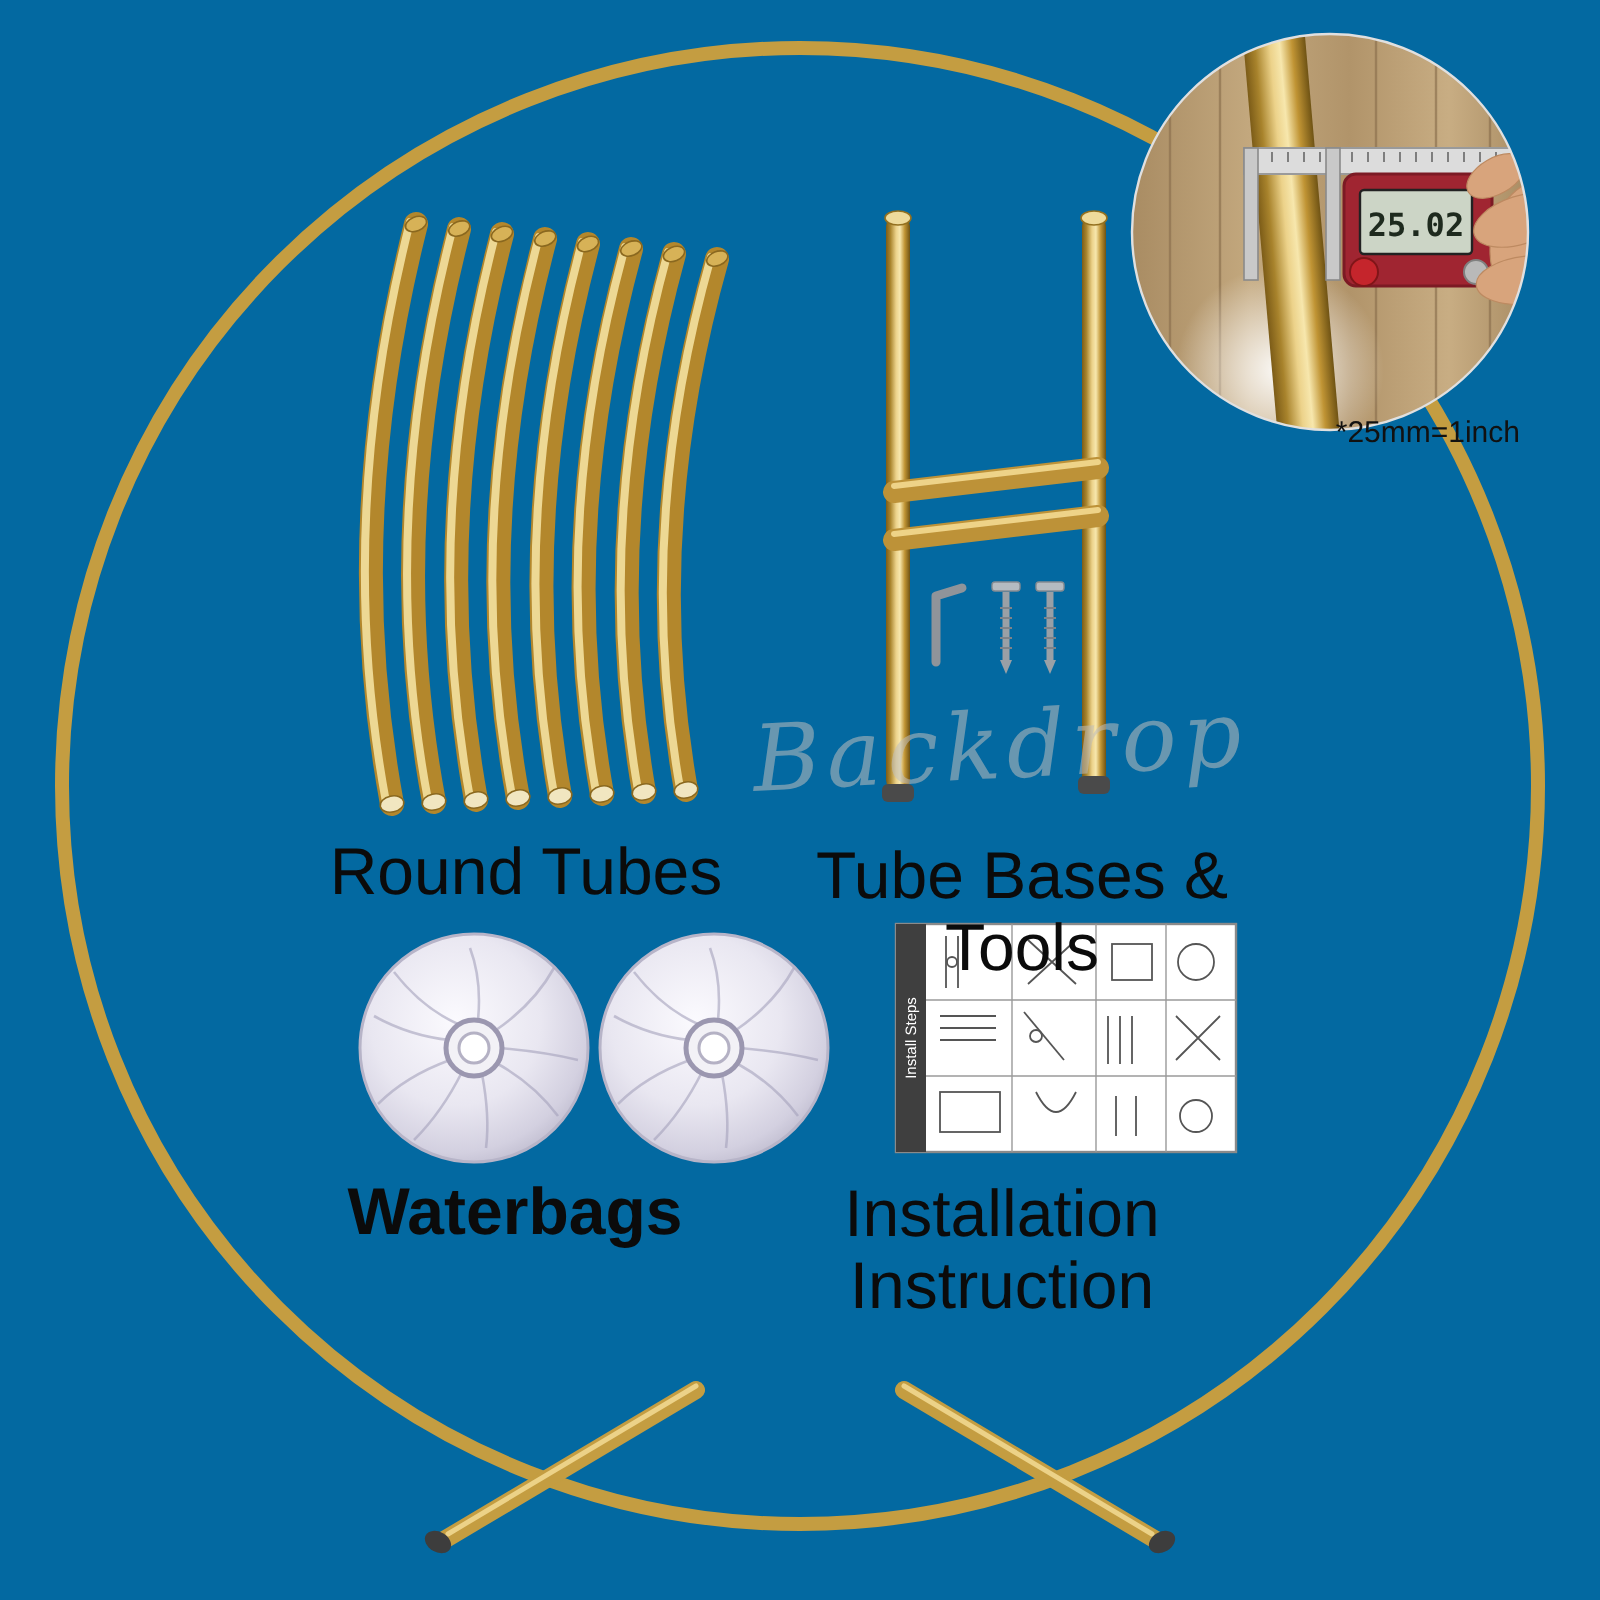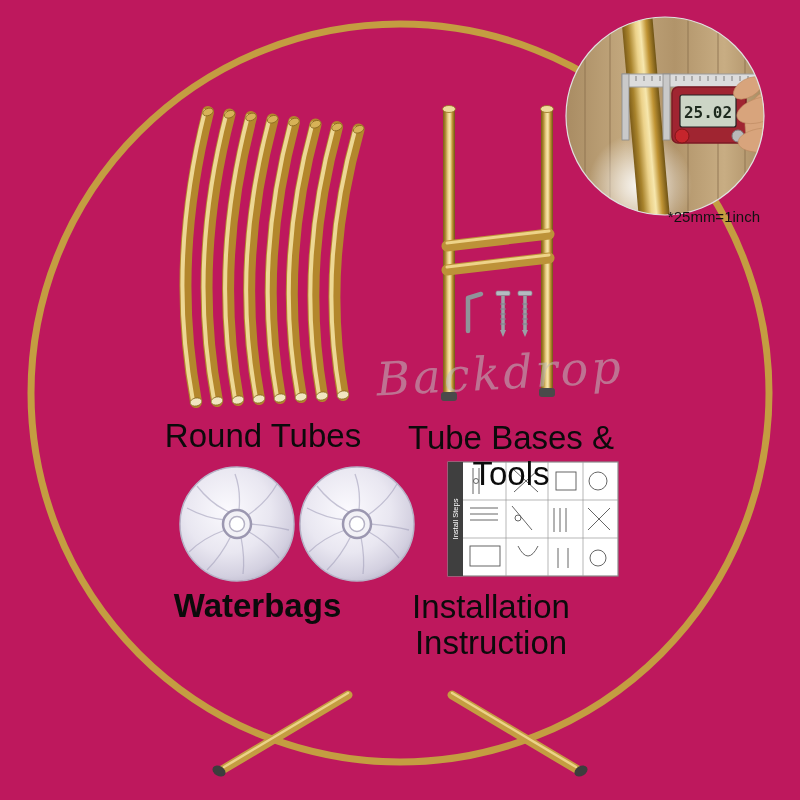--- a/index.html
+++ b/index.html
@@ -1,16 +1,16 @@
 <!DOCTYPE html>
 <html><head>
 <meta charset="utf-8">
 <style>
   html,body{margin:0;padding:0;background:#ffffff;}
-  .stage{position:relative;width:800px;height:800px;background:#be185d;overflow:hidden;
+  .stage{position:relative;width:800px;height:800px;background:#0369a1;overflow:hidden;
          font-family:"Liberation Sans",sans-serif;}
   .layer{position:absolute;left:0;top:0;width:800px;height:800px;}
   .label{position:absolute;color:#0b0b0b;font-size:33px;text-align:center;line-height:1.1;}
   .note{position:absolute;left:580px;top:208px;width:180px;text-align:right;
         font-size:15px;color:#111;}
   .watermark{position:absolute;left:330px;top:346px;width:340px;text-align:center;
         font-family:"DejaVu Serif",serif;font-style:italic;font-size:46px;
         color:rgba(190,190,190,.55);letter-spacing:3px;transform:rotate(-3deg);
         pointer-events:none;}
   svg text{font-family:"Liberation Sans",sans-serif;}
@@ -212,17 +212,17 @@
       </g>
       <circle cx="665" cy="116" r="99" fill="none" stroke="#e0e0e0" stroke-width="1.2"></circle>
     </g>
   </svg>
 
   <div class="watermark">Backdrop</div>
 
   <div class="label" style="left:160px;top:418px;width:206px;">Round Tubes</div>
   <div class="label" style="left:390px;top:420px;width:242px;">Tube Bases &amp;  Tools</div>
   <div class="label" style="left:160px;top:588px;width:195px;font-weight:bold;">Waterbags</div>
-  <div class="label" style="left:360px;top:589px;width:262px;">Installation Instruction</div>
+  <div class="label" style="left:370px;top:589px;width:262px;">Installation Instruction</div>
 
   <div class="note">*25mm=1inch</div>
 
 </div>
 
 </body></html>

